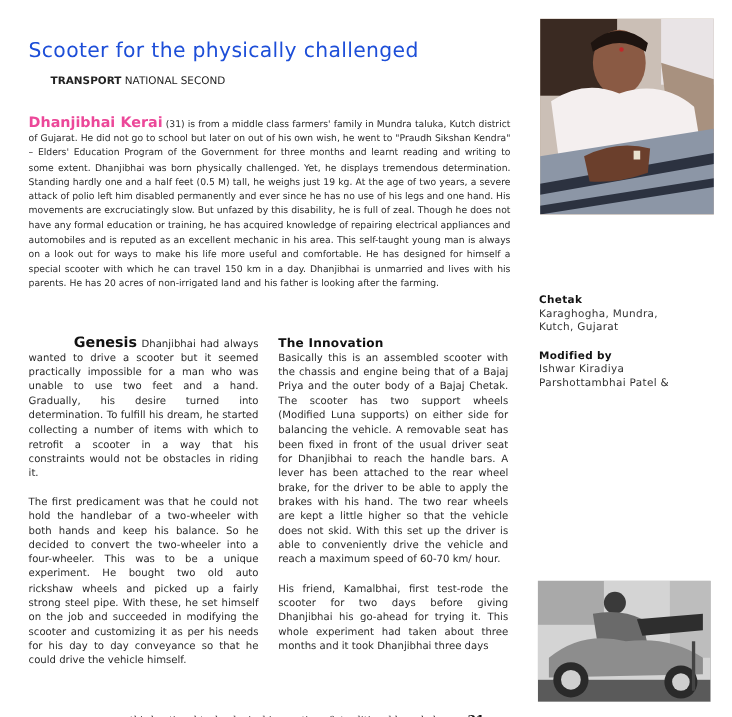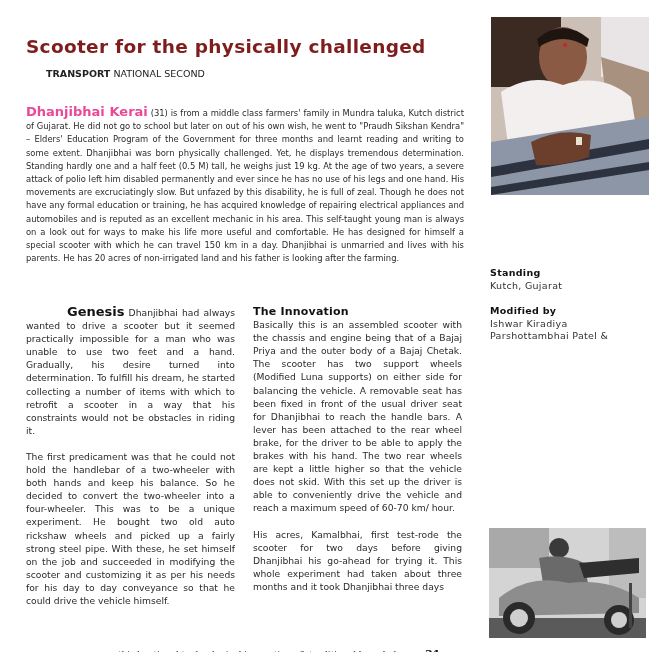--- a/index.html
+++ b/index.html
@@ -1,18 +1,18 @@
 <!DOCTYPE html>
 <html><head>
   <meta charset="utf-8">
   <style>
     html, body { margin: 0; padding: 0; background: #ffffff; }
     body { width: 665px; height: 652px; position: relative; overflow: hidden; color: #1a1a1a; font-family: "DejaVu Sans", sans-serif; }
 
-    .title { position: absolute; left: 26px; top: 36px; font-size: 18.5px; font-weight: bold; letter-spacing: 0.3px; color: #7f1d1d; white-space: nowrap; }
+    .title { position: absolute; left: 26px; top: 36px; font-size: 18.5px; font-weight: normal; letter-spacing: 0.3px; color: #1d4ed8; white-space: nowrap; }
     .category { position: absolute; left: 26px; top: 68px; font-size: 9.5px; color: #222; white-space: nowrap; }
     .category b { font-weight: bold; margin-left: 20px; }
 
     .intro { position: absolute; left: 26px; top: 105px; width: 438px; font-size: 8.4px; line-height: 13.2px; text-align: justify; color: #2a2a2a; }
     .intro .name { font-size: 13px; font-weight: bold; color: #ec4899; }
 
     .col { position: absolute; width: 209px; font-size: 9.2px; line-height: 13.1px; text-align: justify; color: #2a2a2a; }
     .col p { margin: 0 0 13px 0; }
     .col-left { left: 26px; top: 305px; }
     .col-right { left: 253px; top: 305px; }
@@ -41,21 +41,21 @@
 
 <div class="intro"><span class="name">Dhanjibhai Kerai</span><span> (31) is from a middle class farmers' family in Mundra taluka, Kutch district of Gujarat. He did not go to school but later on out of his own wish, he went to "Praudh Sikshan Kendra" – Elders' Education Program of the Government for three months and learnt reading and writing to some extent. Dhanjibhai was born physically challenged. Yet, he displays tremendous determination. Standing hardly one and a half feet (0.5 M) tall, he weighs just 19 kg.  At the age of two years, a severe attack of polio left him disabled permanently and ever since he has no use of his legs and one hand. His movements are excruciatingly slow. But unfazed by this disability, he is full of zeal. Though he does not have any formal education or  training, he has acquired knowledge of repairing electrical appliances and automobiles and is reputed as an excellent mechanic in his area. This self-taught young man is always on a look out for ways to make his life more useful and comfortable. He has designed for himself a special scooter with which he can travel 150 km in a day.  Dhanjibhai is unmarried and lives with his parents. He has 20 acres of non-irrigated land and his father is looking after the farming.</span></div>
 
 <div class="col col-left">
   <p><span class="genesis-label">Genesis</span><span> Dhanjibhai had always wanted to drive a scooter but it seemed practically impossible for a man who was unable to use two feet and a hand. Gradually, his desire turned into determination. To fulfill his dream, he started collecting a number of items with which to retrofit a scooter in a way that his constraints  would not be obstacles in riding it.</span></p>
   <p>The first predicament was that he could not hold the handlebar of a two-wheeler with both hands and keep his balance. So he decided to convert the two-wheeler into a four-wheeler. This was to be a unique experiment. He bought two old auto rickshaw wheels and picked up a fairly strong steel pipe. With these, he set himself on the job and succeeded in modifying the scooter and customizing it as per his needs for his day to day conveyance so that he could drive the vehicle himself.</p>
 </div>
 
 <div class="col col-right">
   <p><span class="innov-title">The Innovation</span><br><span>Basically this is an assembled scooter with the chassis and engine being that of a Bajaj Priya and the outer body of a Bajaj Chetak. The scooter has two support wheels (Modified Luna supports) on either side for balancing the vehicle. A removable seat has been fixed in front of the usual driver seat for Dhanjibhai to reach the handle bars.  A lever has been attached to the rear wheel brake, for the driver to be able to apply the brakes with his hand. The two rear wheels are kept a little higher so that the vehicle does not skid. With this set up the driver is able to conveniently drive the vehicle and reach a maximum speed of 60-70 km/ hour.</span></p>
-  <p>His acres, Kamalbhai, first test-rode the scooter for two days before giving Dhanjibhai his go-ahead for trying it. This whole experiment had taken about three months and it took Dhanjibhai three days</p>
+  <p>His friend, Kamalbhai, first test-rode the scooter for two days before giving Dhanjibhai his go-ahead for trying it. This whole experiment had taken about three months and it took Dhanjibhai three days</p>
 </div>
 
 <div class="photo-top">
   <svg width="158" height="178" viewBox="0 0 158 178">
     <rect x="0" y="0" width="158" height="178" fill="#cbbfb6"></rect>
     <rect x="0" y="0" width="70" height="70" fill="#3a2a22"></rect>
     <rect x="110" y="0" width="48" height="60" fill="#e9e4e6"></rect>
     <path d="M110 40 L158 55 L158 120 L120 120 Z" fill="#a8917f"></path>
     <ellipse cx="72" cy="40" rx="24" ry="30" fill="#8a5a44"></ellipse>
     <path d="M46 22 Q72 0 98 22 L96 30 Q72 14 48 30 Z" fill="#1e1410"></path>
@@ -64,21 +64,22 @@
     <path d="M0 125 L158 100 L158 178 L0 178 Z" fill="#8c96a6"></path>
     <path d="M0 150 L158 122 L158 132 L0 160 Z" fill="#2c3240"></path>
     <path d="M0 170 L158 145 L158 153 L0 178 Z" fill="#2c3240"></path>
     <path d="M40 125 Q70 110 100 118 L98 140 Q70 150 45 148 Z" fill="#6b3f2c"></path>
     <rect x="85" y="120" width="6" height="8" fill="#e8e2d0"></rect>
   </svg>
 </div>
 
 <div class="sidebar">
   <div class="block">
-    <div class="lbl">Standing</div>
+    <div class="lbl">Chetak</div>
+    <div>Karaghogha, Mundra,</div>
     <div>Kutch, Gujarat</div>
   </div>
   <div class="block">
     <div class="lbl">Modified by</div>
     <div>Ishwar Kiradiya</div>
     <div>Parshottambhai Patel &amp;</div>
   </div>
 </div>
 
 <div class="photo-bottom">

